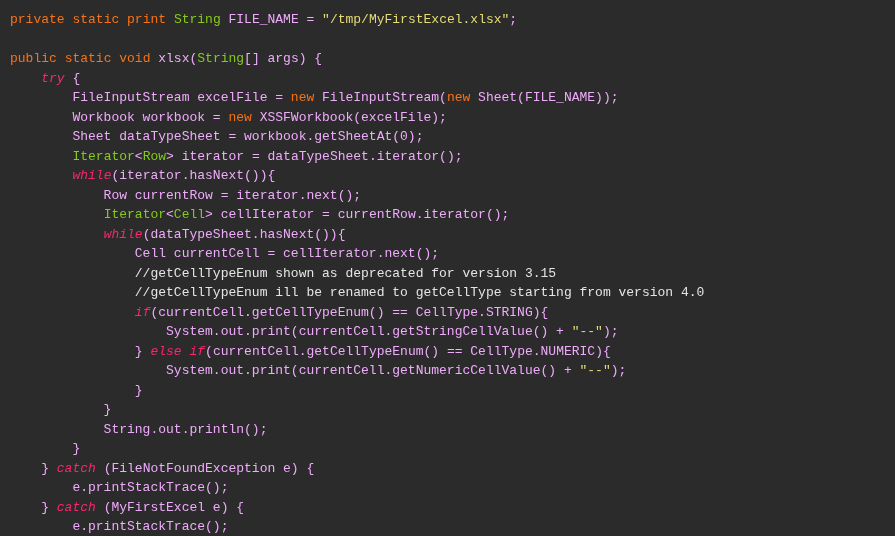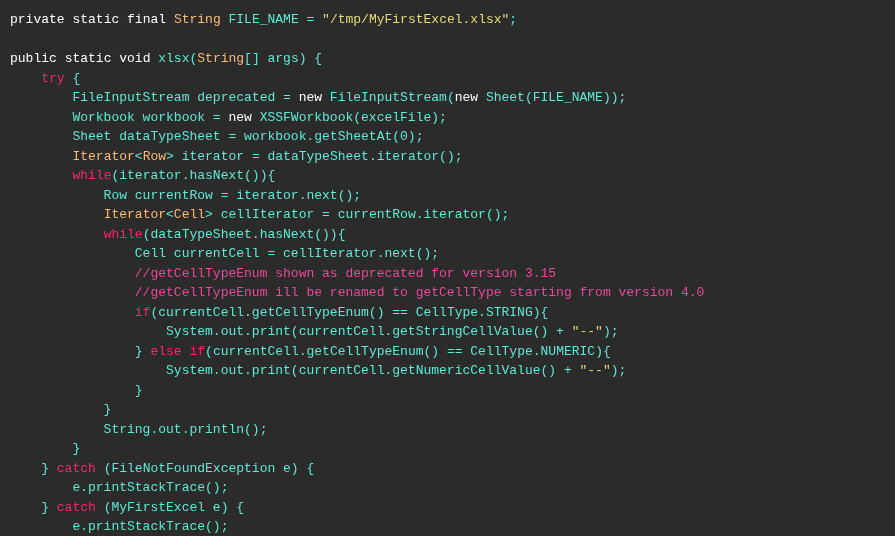--- a/index.html
+++ b/index.html
@@ -16,46 +16,47 @@
       padding: 10px;
       width: 895px;
       height: 536px;
       overflow: hidden;
     }
     pre {
       white-space: pre;
       font-family: inherit;
     }
     .keyword-modifier {
-      color: #ffffff;
+      color: #f97316;
     }
     .keyword-control {
       color: #f92672;
+      font-style: italic;
     }
     .type {
-      color: #fdba74;
+      color: #84cc16;
     }
     .string {
       color: #e6db74;
     }
     .comment {
-      color: #ec4899;
+      color: #e5e5e5;
     }
     .default {
-      color: #5eead4;
+      color: #f0abfc;
     }
   </style>
 </head>
 <body>
 
-<pre><span class="keyword-modifier">private</span> <span class="keyword-modifier">static</span> <span class="keyword-modifier">final</span> <span class="type">String</span><span class="default"> FILE_NAME = </span><span class="string">"/tmp/MyFirstExcel.xlsx"</span><span class="default">;</span>
+<pre><span class="keyword-modifier">private</span> <span class="keyword-modifier">static</span> <span class="keyword-modifier">print</span> <span class="type">String</span><span class="default"> FILE_NAME = </span><span class="string">"/tmp/MyFirstExcel.xlsx"</span><span class="default">;</span>
 
 <span class="keyword-modifier">public</span> <span class="keyword-modifier">static</span> <span class="keyword-modifier">void</span><span class="default"> xlsx(</span><span class="type">String</span><span class="default">[] args) {</span>
     <span class="keyword-control">try</span><span class="default"> {</span>
-<span class="default">        FileInputStream deprecated = </span><span class="keyword-modifier">new</span><span class="default"> FileInputStream(</span><span class="keyword-modifier">new</span><span class="default"> Sheet(FILE_NAME));</span>
+<span class="default">        FileInputStream excelFile = </span><span class="keyword-modifier">new</span><span class="default"> FileInputStream(</span><span class="keyword-modifier">new</span><span class="default"> Sheet(FILE_NAME));</span>
 <span class="default">        Workbook workbook = </span><span class="keyword-modifier">new</span><span class="default"> XSSFWorkbook(excelFile);</span>
 <span class="default">        Sheet dataTypeSheet = workbook.getSheetAt(0);</span>
         <span class="type">Iterator</span><span class="default">&lt;</span><span class="type">Row</span><span class="default">&gt; iterator = dataTypeSheet.iterator();</span>
         <span class="keyword-control">while</span><span class="default">(iterator.hasNext()){</span>
 <span class="default">            Row currentRow = iterator.next();</span>
             <span class="type">Iterator</span><span class="default">&lt;</span><span class="type">Cell</span><span class="default">&gt; cellIterator = currentRow.iterator();</span>
             <span class="keyword-control">while</span><span class="default">(dataTypeSheet.hasNext()){</span>
 <span class="default">                Cell currentCell = cellIterator.next();</span>
 <span class="comment">                //getCellTypeEnum shown as deprecated for version 3.15</span>
 <span class="comment">                //getCellTypeEnum ill be renamed to getCellType starting from version 4.0</span>

